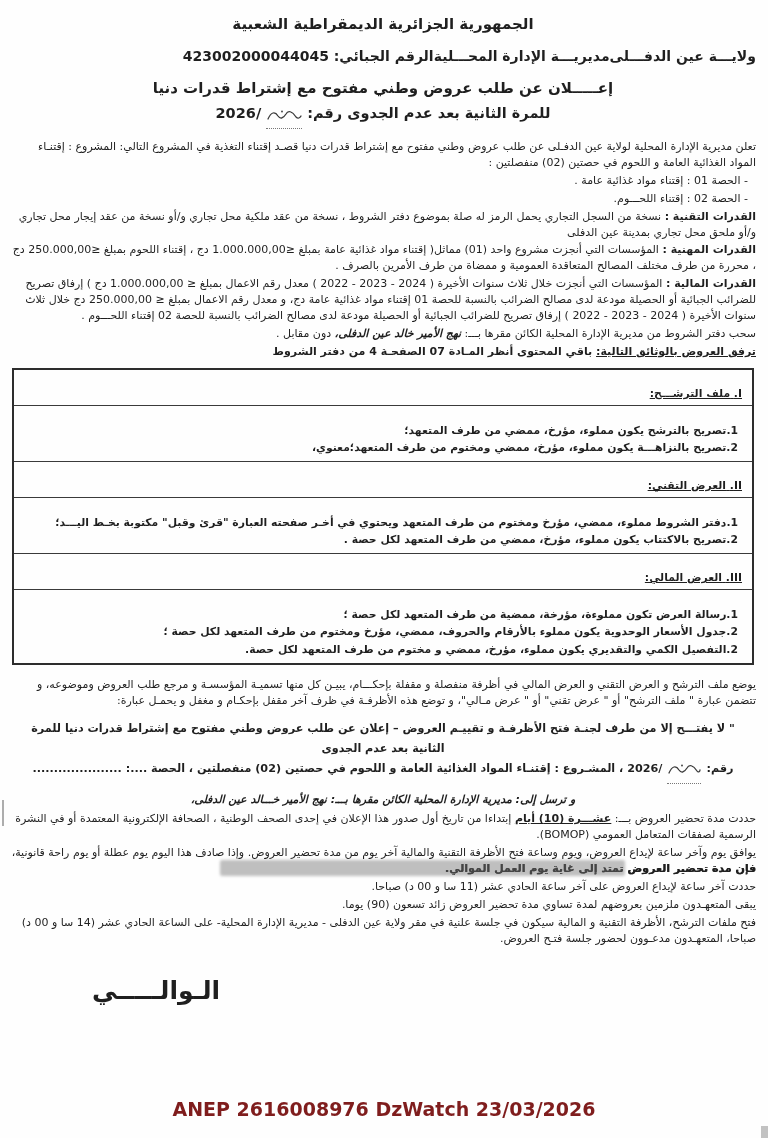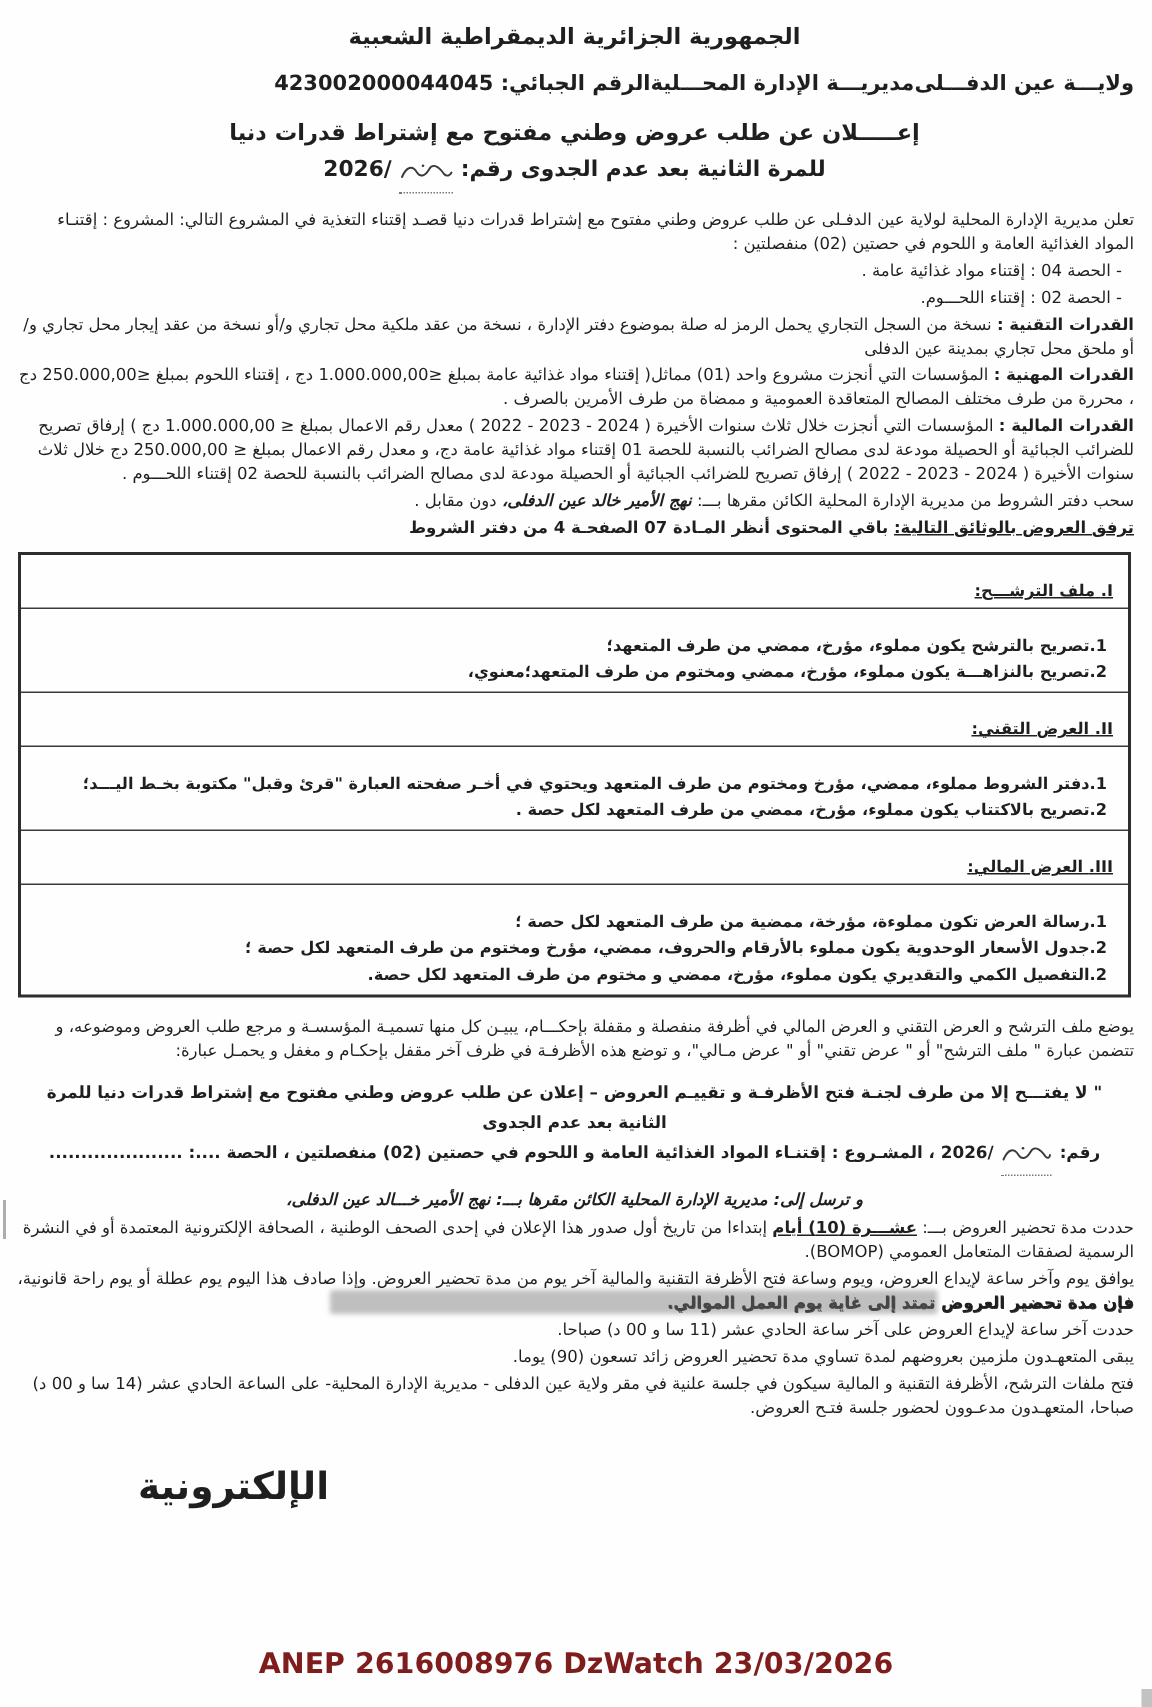--- a/index.html
+++ b/index.html
@@ -68,24 +68,24 @@
       <div class="t1">إعـــــلان عن طلب عروض وطني مفتوح مع إشتراط قدرات دنيا</div>
       <div class="t2">
         <span>للمرة الثانية بعد عدم الجدوى رقم:</span><span class="scribble-wrap"><svg width="36" height="13" viewBox="0 0 36 13">
               <path d="M2,10 C5,3 9,2 12,7 C14,10 17,10 20,5 C22,1 26,2 30,8 C32,10 34,9 35,7" fill="none" stroke="#3a3a3a" stroke-width="1.3" stroke-linecap="round"></path>
               <circle cx="16" cy="2.5" r="0.9" fill="#3a3a3a"></circle>
             </svg></span><span>/2026</span>
       </div>
     </div>
 
     <p>تعلن مديرية الإدارة المحلية لولاية عين الدفـلى عن طلب عروض وطني مفتوح مع إشتراط قدرات دنيا قصـد إقتناء التغذية في  المشروع التالي: المشروع : إقتنـاء المواد الغذائية العامة و اللحوم في حصتين (02) منفصلتين :</p>
-    <p class="lot">- الحصة 04 : إقتناء مواد غذائية عامة .</p>
+    <p class="lot">- الحصة 01 : إقتناء مواد غذائية عامة .</p>
     <p class="lot">- الحصة 02 : إقتناء اللحـــوم.</p>
 
-    <p><span class="cap-label">القدرات التقنية :</span><span> نسخة من السجل التجاري يحمل الرمز له صلة بموضوع دفتر الإدارة ، نسخة من عقد ملكية محل تجاري و/أو نسخة من عقد إيجار محل تجاري و/أو ملحق محل تجاري بمدينة عين الدفلى</span></p>
+    <p><span class="cap-label">القدرات التقنية :</span><span> نسخة من السجل التجاري يحمل الرمز له صلة بموضوع دفتر الشروط ، نسخة من عقد ملكية محل تجاري و/أو نسخة من عقد إيجار محل تجاري و/أو ملحق محل تجاري بمدينة عين الدفلى</span></p>
     <p><span class="cap-label">القدرات المهنية :</span><span> المؤسسات التي أنجزت مشروع واحد (01) مماثل( إقتناء مواد غذائية عامة بمبلغ ≤1.000.000,00 دج ، إقتناء اللحوم بمبلغ ≤250.000,00 دج ، محررة من طرف مختلف المصالح المتعاقدة العمومية و ممضاة من طرف الأمرين بالصرف .</span></p>
     <p><span class="cap-label">القدرات المالية :</span><span> المؤسسات التي أنجزت خلال ثلاث سنوات الأخيرة ( ‪2022 - 2023 - 2024‬ ) معدل رقم الاعمال بمبلغ ≤ 1.000.000,00 دج ) إرفاق تصريح للضرائب الجبائية أو الحصيلة مودعة لدى مصالح الضرائب بالنسبة للحصة 01 إقتناء مواد غذائية عامة دج، و معدل رقم الاعمال بمبلغ ≤ 250.000,00 دج  خلال ثلاث سنوات الأخيرة ( ‪2022 - 2023 - 2024‬ ) إرفاق تصريح للضرائب الجبائية أو الحصيلة مودعة لدى مصالح الضرائب بالنسبة للحصة 02 إقتناء اللحـــوم .</span></p>
 
     <p><span>سحب دفتر الشروط من مديرية الإدارة المحلية الكائن مقرها بـــ: </span><span class="addr">نهج الأمير خالد عين الدفلى،</span><span> دون مقابل .</span></p>
 
     <p class="docs-note"><span class="u">ترفق العروض بالوثائق التالية:</span><span> باقي المحتوى أنظر المـادة 07 الصفحـة 4 من دفتر الشروط</span></p>
 
     <div class="box">
       <div class="box-section">
         <div class="box-header"><span class="hd"><span>I.</span> <span>ملف الترشـــح:</span></span></div>
@@ -126,20 +126,20 @@
     <div class="send-to">و ترسل إلى: مديرية الإدارة المحلية الكائن مقرها بـــ: نهج الأمير خـــالد عين الدفلى،</div>
 
     <p><span>حددت مدة تحضير العروض بـــ: </span><span class="emph">عشـــرة  (10) أيام</span><span> إبتداءا من تاريخ أول صدور هذا الإعلان في إحدى الصحف الوطنية ، الصحافة الإلكترونية المعتمدة أو في النشرة الرسمية لصفقات المتعامل العمومي (BOMOP).</span></p>
 
     <p><span>يوافق يوم وآخر ساعة لإيداع العروض، ويوم وساعة فتح الأظرفة التقنية والمالية آخر يوم من مدة تحضير العروض. وإذا صادف هذا اليوم يوم عطلة أو يوم راحة قانونية، </span><span class="smudged">فإن مدة تحضير العروض تمتد إلى غاية يوم العمل الموالي.</span></p>
 
     <p>حددت آخر ساعة لإيداع العروض على آخر ساعة الحادي عشر (11 سا و 00 د) صباحا.</p>
     <p>يبقى المتعهـدون ملزمين بعروضهم لمدة تساوي مدة تحضير العروض زائد تسعون (90) يوما.</p>
     <p>فتح ملفات الترشح، الأظرفة التقنية و المالية سيكون في جلسة علنية في مقر ولاية عين الدفلى - مديرية الإدارة المحلية- على  الساعة الحادي عشر (14 سا و 00 د) صباحا، المتعهـدون مدعـوون لحضور جلسة فتـح العروض.</p>
 
-    <div class="signature">الإلكترونية</div>
+    <div class="signature">الـوالـــــي</div>
   </div>
 
   <div class="footer">ANEP 2616008976 DzWatch 23/03/2026</div>
 
   <div class="artifact-left"></div>
   <div class="artifact-corner"></div>
 </div>
 
 </body></html>

